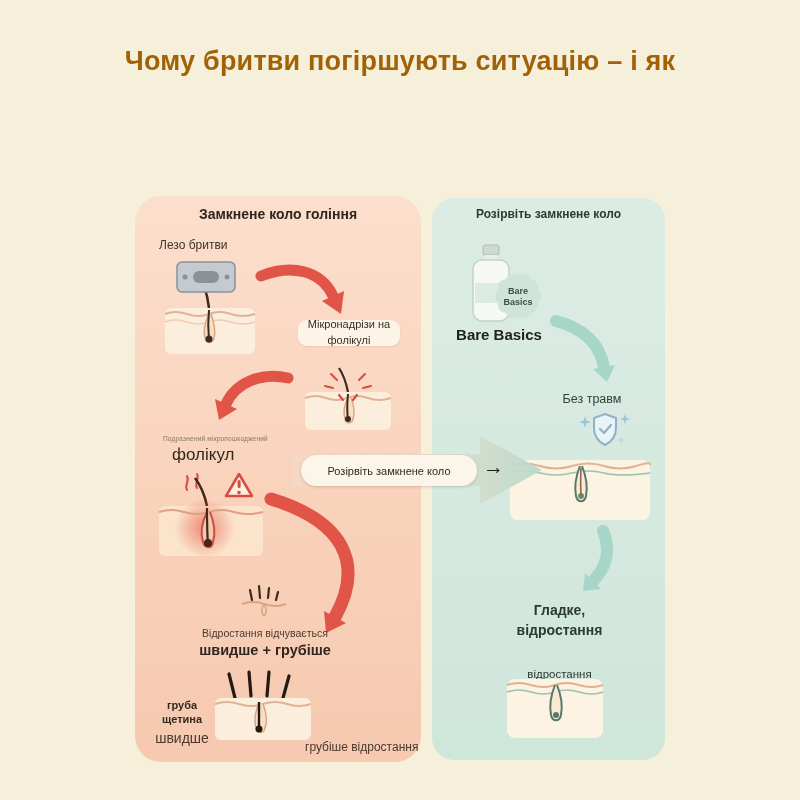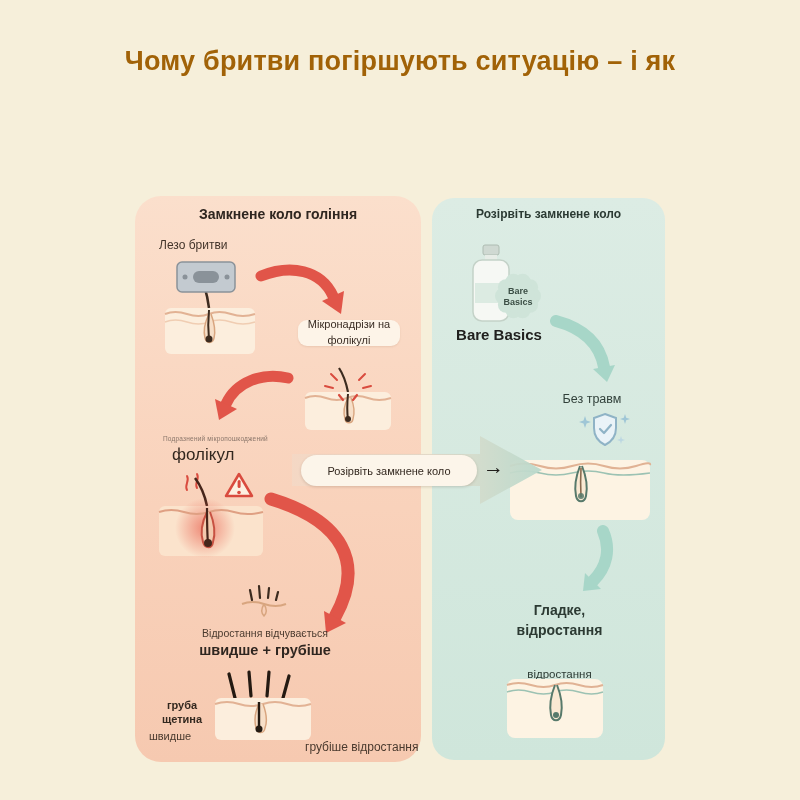--- a/index.html
+++ b/index.html
@@ -17,21 +17,21 @@
   .lp-step1-label{left:24px;top:42px;font-size:12px;color:#42342a;}
   .pill-label{left:163px;top:124px;width:102px;height:26px;background:#fdf4e8;border-radius:9px;
               display:flex;flex-direction:column;align-items:center;justify-content:center;
               font-size:11px;line-height:1.45;color:#3a2d24;box-shadow:0 1px 2px rgba(120,70,40,.12);}
   .lp-step3-small{left:28px;top:239px;font-size:6.5px;color:#8a766a;letter-spacing:.2px;}
   .lp-step3-label{left:37px;top:249px;font-size:17px;color:#33281f;}
   .lp-step4-line1{left:35px;top:431px;width:190px;text-align:center;font-size:10.5px;color:#4a3a2e;}
   .lp-step4-line2{left:35px;top:446px;width:190px;text-align:center;font-size:14.5px;font-weight:700;color:#2f2620;}
   .caption-coarse{left:18px;top:503px;width:58px;text-align:center;font-size:11px;font-weight:700;
                   color:#33281f;line-height:1.25;}
-  .caption-faster{left:6px;top:534px;width:58px;text-align:center;font-size:11px;color:#4a3a2e;}
+  .caption-faster{left:18px;top:534px;width:58px;text-align:center;font-size:14px;color:#4a3a2e;}
   .caption-regrowth{left:170px;top:516px;font-size:12px;color:#4a3a2e;margin-top:28px;}
   .rp-product-label{left:12px;top:128px;width:110px;text-align:center;font-size:15px;font-weight:700;color:#20201e;}
   .rp-step1-label{left:110px;top:194px;width:100px;text-align:center;font-size:12.5px;color:#31403a;}
   .rp-result{left:60px;top:402px;width:135px;text-align:center;color:#2c3a33;}
   .rp-result .b{font-size:14px;font-weight:700;line-height:1.45;}
   .rp-result .r{font-size:11.5px;line-height:1.5;margin-top:25px;}
   .bridge-pill{left:301px;top:455px;width:176px;height:31px;background:#fcf5ea;border-radius:16px;
                display:flex;align-items:center;justify-content:center;font-size:11px;color:#33281f;
                box-shadow:0 1px 3px rgba(60,40,20,.18);}
   .bridge-glyph{left:483px;top:455px;font-size:21px;font-weight:600;color:#1f1d1a;}

